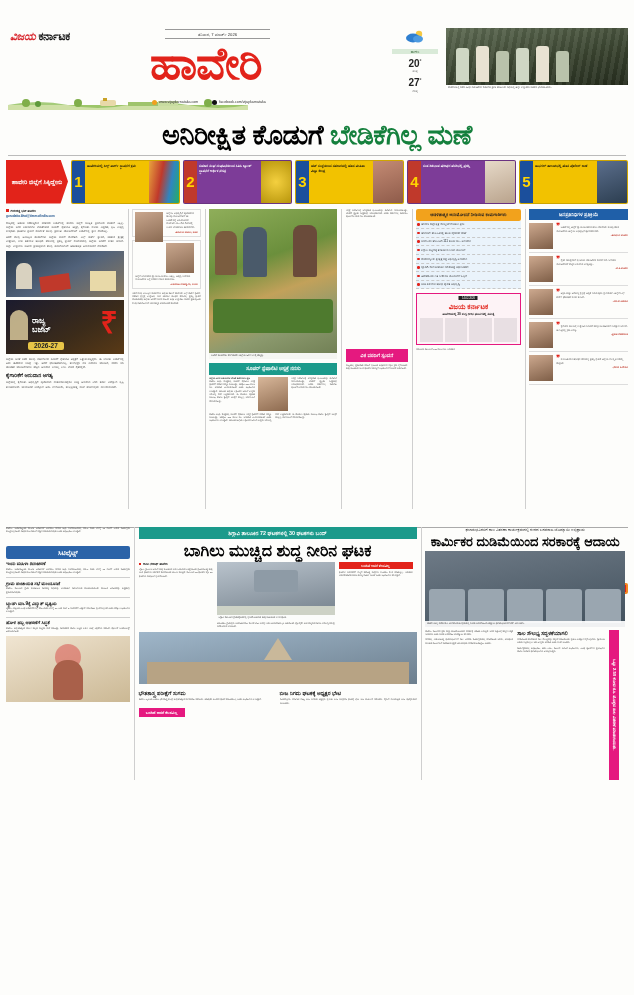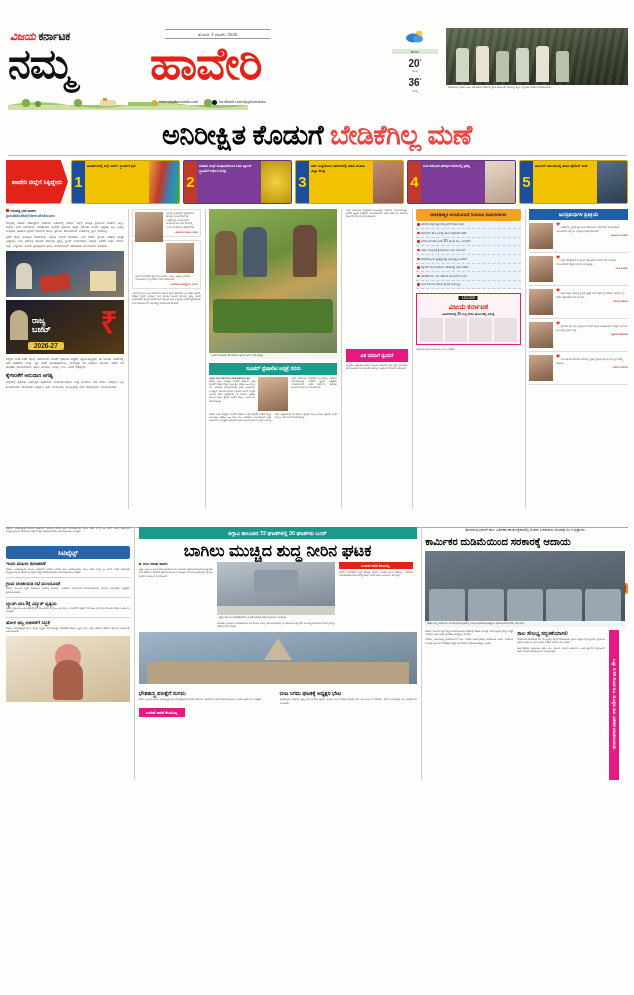--- a/index.html
+++ b/index.html
@@ -47,21 +47,21 @@
                      background: #fff; padding: 1px 2px; line-height: 3.4px; }
   .figs { position: absolute; bottom: 8px; left: 10px; display: flex; gap: 7px; align-items: flex-end; }
   .fig { width: 13px; height: 34px; background: #cfd7c4; border-radius: 3px 3px 0 0; }
   .fig.b { background: #e8e2d2; height: 36px; }
   .fig.c { background: #b9c2ab; height: 31px; }
 
   
   .kicker-top { text-align: center; font-size: 8.4px; color: #111; margin-top: 2px; }
   .mainhead { text-align: center; font-size: 27px; font-weight: bold; line-height: 30px;
               margin-top: 2px; letter-spacing: -.5px; }
-  .mainhead .red { color: #ef4444; }
+  .mainhead .red { color: #15803d; }
   .hr-thin { height: .6px; background: #bbb; margin: 5px 8px 0 8px; }
 
   
   .strip { display: flex; gap: 3px; padding: 4px 6px 5px 6px; align-items: stretch; }
   .strip-label { width: 62px; background: #e2231a; color: #fff; font-size: 6.2px; font-weight: bold;
                  line-height: 9px; display: flex; flex-direction: column; justify-content: center;
                  align-items: center; text-align: center; clip-path: polygon(0 0,88% 0,100% 50%,88% 100%,0 100%); }
   .pt { flex: 1; display: flex; border-radius: 2px; overflow: hidden; height: 44px;
         border: .8px solid rgba(0,0,0,.15); }
   .pt .num { width: 13px; display: flex; align-items: center; justify-content: center;
@@ -159,21 +159,21 @@
 
   
   .bot { display: flex; padding: 0 6px; gap: 4px; }
   .citylights { background: #2b63a8; color: #fff; font-size: 6.5px; font-weight: bold;
                 text-align: center; padding: 2.5px 0; border-radius: 2px; margin: 3px 0 2px 0; }
   .cl-head { font-size: 4.6px; font-weight: bold; color: #111; margin: 2px 0 1.5px 0; }
   .bot-kicker { background: #1b9a8b; color: #fff; font-size: 5.4px; font-weight: bold;
                 text-align: center; padding: 2.5px 0; }
   .bot-head { font-size: 16px; font-weight: bold; text-align: center; line-height: 18px; margin: 2.5px 0; }
   .bot-kicker2 { font-size: 4px; text-align: center; color: #222; line-height: 5.5px; }
-  .bot-head2 { font-size: 10px; font-weight: bold; text-align: left; line-height: 14px; margin: 2px 0; }
+  .bot-head2 { font-size: 13px; font-weight: bold; text-align: center; line-height: 14px; margin: 2px 0; }
   .redtag { background: #e2231a; color: #fff; font-size: 3.6px; font-weight: bold;
             text-align: center; padding: 1.5px 1px; }
   .pinkbox { background: #e5197f; color: #fff; font-size: 4px; font-weight: bold; text-align: center;
              padding: 2px 1px; line-height: 5.4px; }
   .magenta-side { background: #e5197f; color: #fff; font-size: 4.4px; font-weight: bold;
                   writing-mode: vertical-rl; text-align: center; padding: 4px 2px; line-height: 6px; }
   .subhead-small { font-size: 5.4px; font-weight: bold; color: #111; margin: 3px 0 1.5px 0; }
   .divider-h { height: .6px; background: #cfcfcf; margin: 3px 0; }
   .deity { width: 100%; height: 66px; background: linear-gradient(160deg,#f0e5d2,#cbb894);
            position: relative; overflow: hidden; }
@@ -206,21 +206,20 @@
 <div class="page">
 
   <div class="masthead">
     <div class="vk-logo">
       <span class="vj">ವಿಜಯ</span>
       <span class="kn">ಕರ್ನಾಟಕ</span>
     </div>
 
     <div class="datebar">ಶನಿವಾರ, 7 ಮಾರ್ಚ್ 2026</div>
 
-    <div class="namma">ನಮ್ಮ</div>
     <div class="haveri">ಹಾವೇರಿ</div>
 
     <svg class="mast-rule" viewBox="0 0 240 14" preserveAspectRatio="none">
       <rect x="0" y="9" width="240" height="5" fill="#cfe0a6"></rect>
       <path d="M0 9 Q30 3 60 9 T120 9 T180 9 T240 9" fill="#8fbf5a" opacity=".8"></path>
       <circle cx="18" cy="7" r="4" fill="#7fae4a"></circle>
         <circle cx="30" cy="8" r="3" fill="#5f9a3c"></circle>
       <circle cx="70" cy="7" r="4" fill="#7fae4a"></circle>
         <circle cx="200" cy="7" r="4" fill="#7fae4a"></circle>
       <rect x="92" y="4" width="16" height="6" rx="2" fill="#e8d9a8"></rect>
@@ -236,21 +235,21 @@
 
     <div class="weather">
       <svg width="22" height="14" viewBox="0 0 22 14">
         <circle cx="15" cy="4" r="3.2" fill="#f5c842"></circle>
         <ellipse cx="9" cy="8" rx="7" ry="4.4" fill="#2f7fd0"></ellipse>
         <ellipse cx="14" cy="9" rx="5" ry="3.4" fill="#4d9ae0"></ellipse>
       </svg>
       <div class="city">ಹಾವೇರಿ</div>
       <div class="t"><span>20</span><sup>°</sup></div>
       <div class="lbl">ಕನಿಷ್ಠ</div>
-      <div class="t"><span>36</span><sup>°</sup></div>
+      <div class="t"><span>27</span><sup>°</sup></div>
       <div class="lbl">ಗರಿಷ್ಠ</div>
     </div>
 
     <div class="mast-photo">
       <div class="crowd"></div>
       <div class="figs">
         <div class="fig"></div>
           <div class="fig b"></div>
         <div class="fig c"></div>
           <div class="fig"></div>

